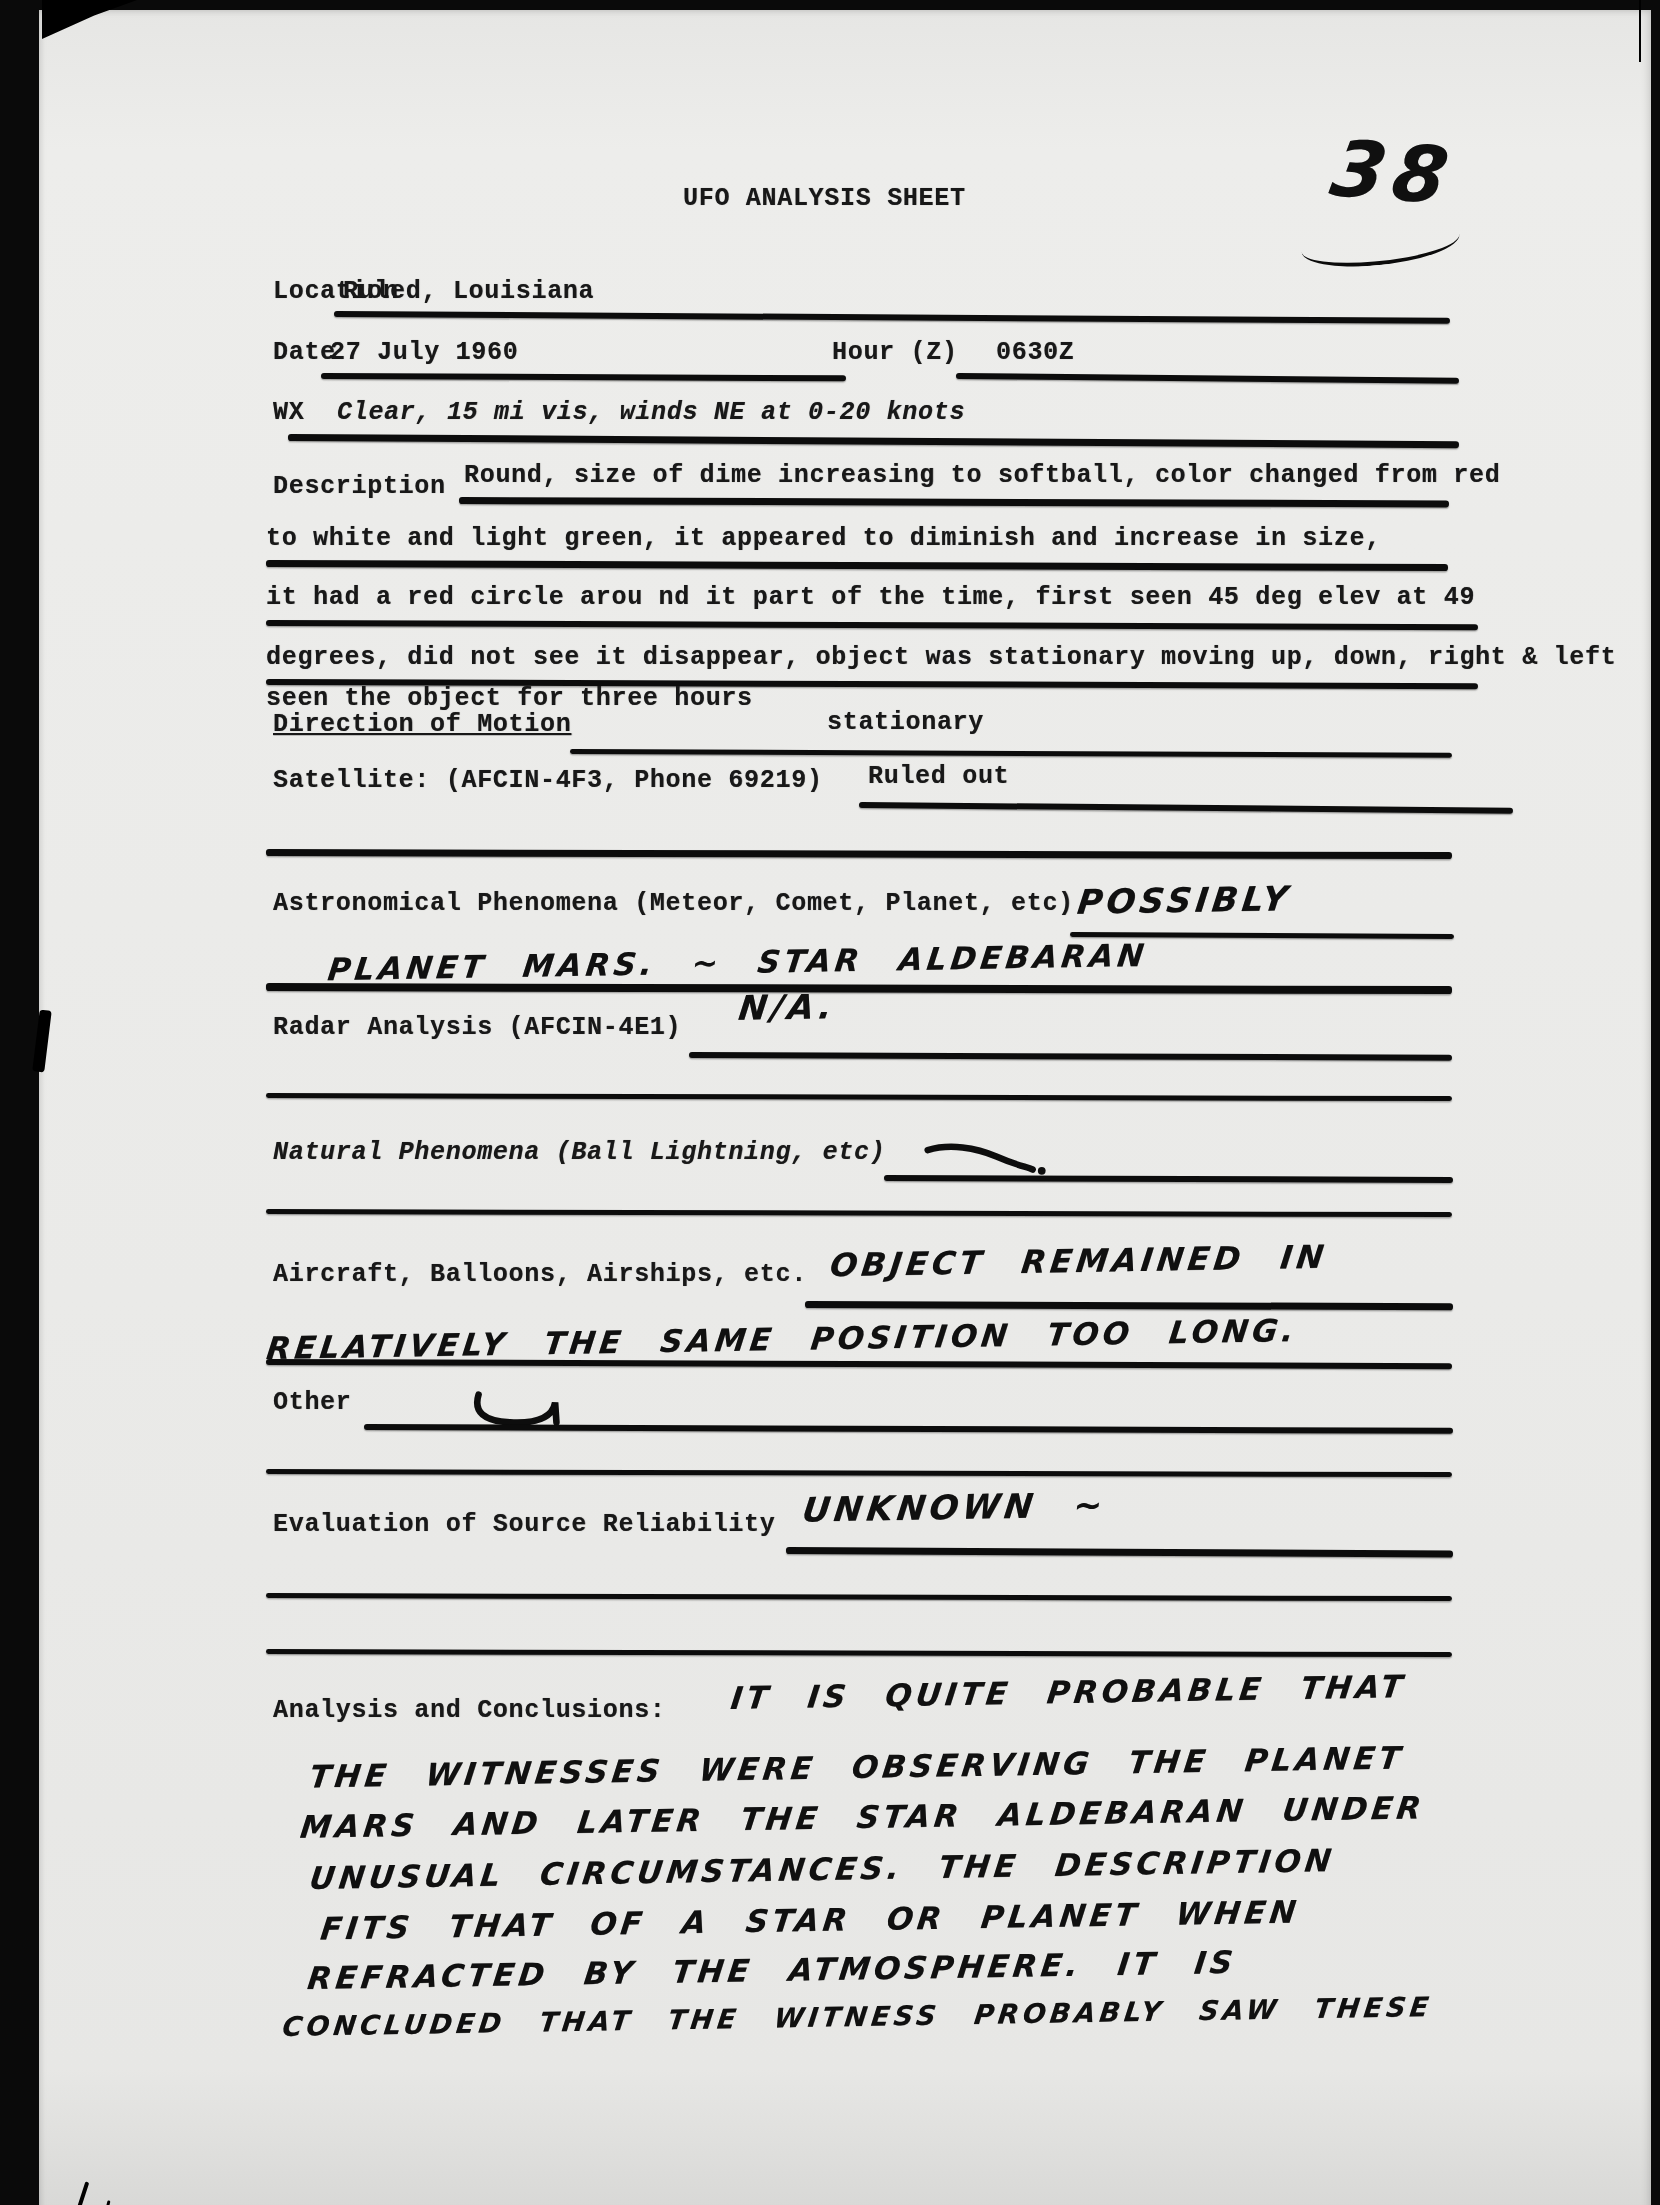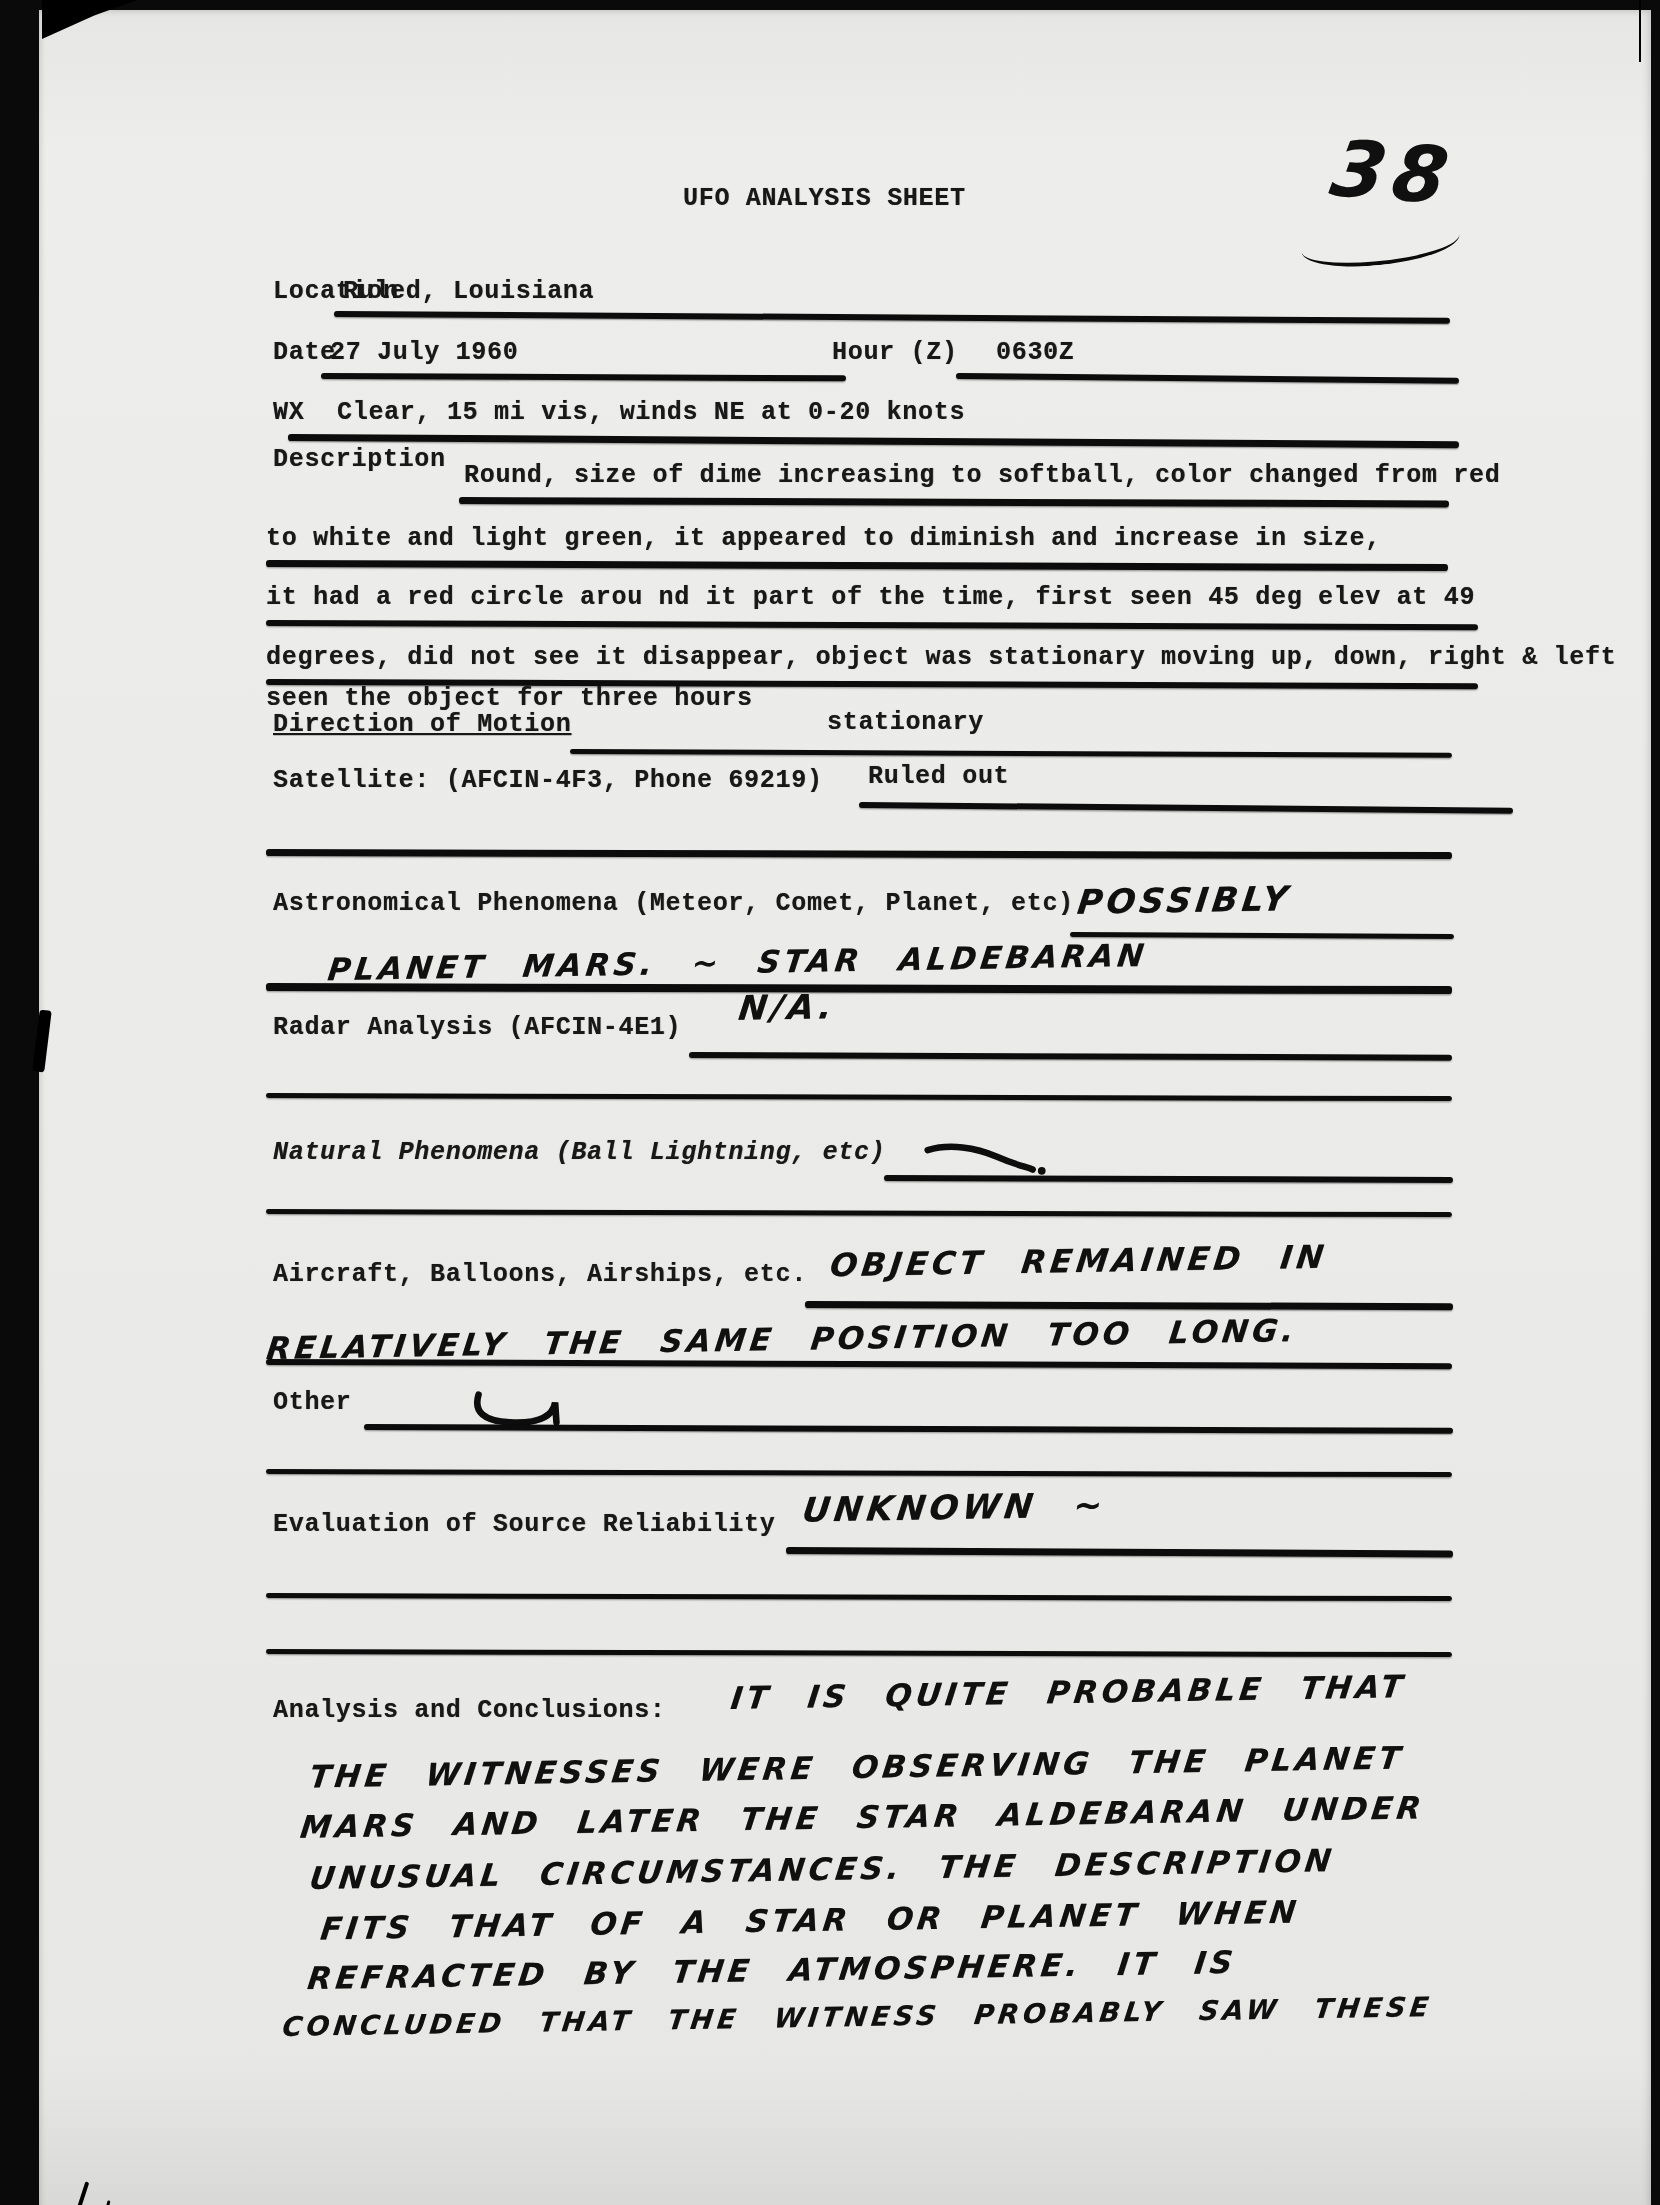--- a/index.html
+++ b/index.html
@@ -45,24 +45,24 @@
   <div class="ul" style="left:334px;top:311px;width:1116px;height:6.2px;transform:rotate(.35deg);"></div>
 
   <div class="t" style="left:273px;top:339px;">Date</div>
   <div class="t" style="left:330px;top:339px;">27 July 1960</div>
   <div class="ul" style="left:321px;top:373px;width:525px;height:5.7px;transform:rotate(.25deg);"></div>
   <div class="t" style="left:832px;top:339px;">Hour (Z)</div>
   <div class="t" style="left:996px;top:339px;">0630Z</div>
   <div class="ul" style="left:956px;top:373px;width:503px;height:5.7px;transform:rotate(.55deg);"></div>
 
   <div class="t" style="left:273px;top:399px;">WX</div>
-  <div class="t" style="left:337px;top:399px;">Clear, 15 mi vis, winds NE at 0-20 knots</div>
+  <div class="t" style="left:337px;top:399px;font-style:italic;">Clear, 15 mi vis, winds NE at 0-20 knots</div>
   <div class="ul" style="left:288px;top:434px;width:1171px;height:6.6px;transform:rotate(.35deg);"></div>
 
-  <div class="t" style="left:273px;top:446px;text-align:center;">Description</div>
+  <div class="t" style="left:273px;top:473px;text-align:center;">Description</div>
   <div class="t" style="left:464px;top:462px;">Round, size of dime increasing to softball, color changed from red</div>
   <div class="ul" style="left:459px;top:497px;width:990px;height:6.6px;transform:rotate(.2deg);"></div>
   <div class="t" style="left:266px;top:525px;">to white and light green, it appeared to diminish and increase in size,</div>
   <div class="ul" style="left:266px;top:560px;width:1182px;height:6.6px;transform:rotate(.2deg);"></div>
   <div class="t" style="left:266px;top:584px;">it had a red circle arou nd it part of the time, first seen 45 deg elev at 49</div>
   <div class="ul" style="left:266px;top:620px;width:1212px;height:5.7px;transform:rotate(.2deg);"></div>
   <div class="t" style="left:266px;top:644px;">degrees, did not see it disappear, object was stationary moving up, down, right &amp; left</div>
   <div class="ul" style="left:266px;top:679px;width:1212px;height:5.7px;transform:rotate(.2deg);"></div>
   <div class="t" style="left:266px;top:685px;">seen the object for three hours</div>
 

